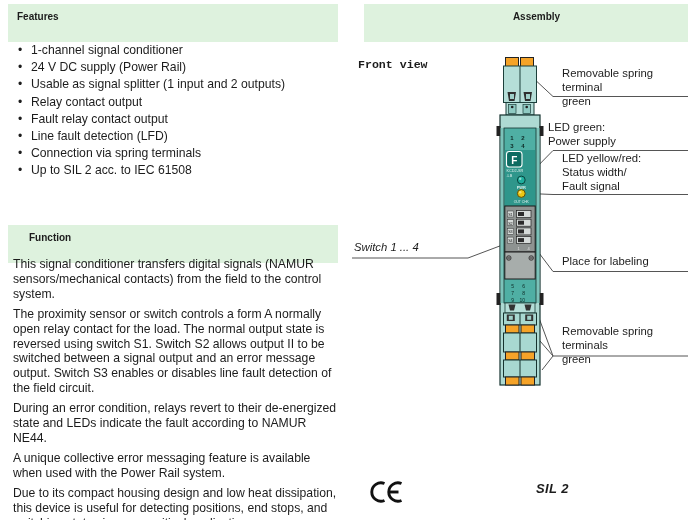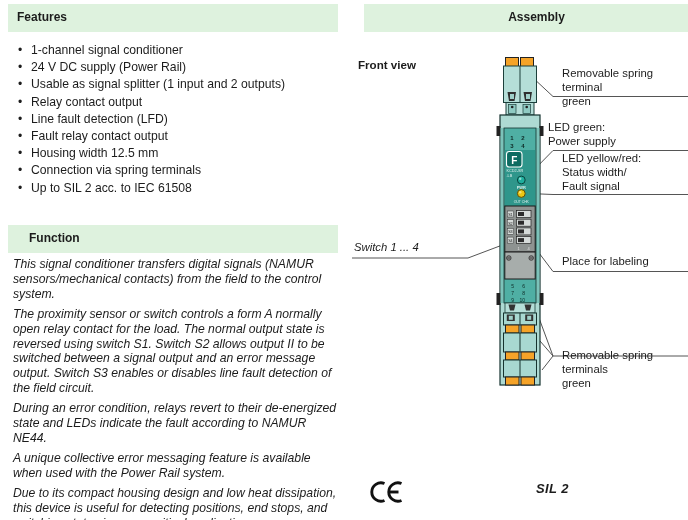--- a/index.html
+++ b/index.html
@@ -2,53 +2,52 @@
 <html><head>
 <meta charset="utf-8">
 <style>
   html,body { margin:0; padding:0; }
   body {
     width:688px; height:520px; position:relative; overflow:hidden;
     background:#ffffff; color:#1c1c1c;
     font-family:"Liberation Sans", sans-serif;
   }
   .hdr {
-    position:absolute; background:#def2de; height:28px; line-height:26px;
-    font-weight:bold; font-size:12px; padding-left:9px; box-sizing:border-box;
+    position:absolute; background:#def2de; height:38px; line-height:26px;
+    font-weight:bold; font-size:10px; padding-left:9px; box-sizing:border-box;
   }
   #features-hdr { left:8px;   top:4px;   width:330px; }
   #function-hdr { left:8px;   top:225px; width:330px;padding-left:21px; }
   #assembly-hdr { left:364px; top:4px;   width:336px;text-align:center; }
   ul.features { position:absolute; left:12px; top:37px; width:326px; margin:5px; padding:0; list-style:none; }
   ul.features li { font-size:12.2px; line-height:17.2px; padding-left:14px; position:relative; }
   ul.features li::before { content:"\2022"; position:absolute; left:1px; top:0; }
   .paras { position:absolute; left:13px; top:257px; width:329px; }
-  .paras p { margin:0 0 5px 0; font-size:12.2px; line-height:14.9px;font-style:italic; }
+  .paras p { margin:0 0 5px 0; font-size:12.2px; line-height:14.9px; }
   .lbl { position:absolute; font-size:11.3px; line-height:13.9px; white-space:pre-line; }
   .lbl.bold { font-weight:bold; font-size:11.6px; }
   svg.diagram { position:absolute; left:352px; top:34px; }
   #ce-mark { position:absolute; left:367px; top:480px; }
   #sil-badge { position:absolute; left:536px; top:481px; font-size:13px;
                font-weight:bold; font-style:italic; letter-spacing:.4px; }
 </style>
 </head>
 <body>
 
 <div id="features-hdr" class="hdr">
   <span>Features</span>
 </div>
 
 <ul class="features">
   <li>1-channel signal conditioner</li>
   <li>24 V DC supply (Power Rail)</li>
   <li>Usable as signal splitter (1 input and 2 outputs)</li>
   <li>Relay contact output</li>
+  <li>Fault relay contact output</li>
   <li>Line fault detection (LFD)</li>
-  <li>Fault relay contact output</li>
-  <li>Housing width 12.5 mm</li>
   <li>Connection via spring terminals</li>
   <li>Up to SIL 2 acc. to IEC 61508</li>
 </ul>
 
 <div id="function-hdr" class="hdr">
   <span>Function</span>
 </div>
 
 <div class="paras">
   <p>This signal conditioner transfers digital signals (NAMUR sensors/mechanical contacts) from the field to the control system.</p>
@@ -194,31 +193,31 @@
       <rect x="505.5" y="352" width="13.5" height="8" fill="#f5a328" stroke="#222"></rect>
       <rect x="521" y="352" width="13.5" height="8" fill="#f5a328" stroke="#222"></rect>
       <rect x="503.5" y="360" width="33" height="17" fill="#a8d8d1" stroke="#16332f"></rect>
       <line x1="520" y1="360" x2="520" y2="377" stroke="#16332f"></line>
       <rect x="505.5" y="377" width="13.5" height="8" fill="#f5a328" stroke="#222"></rect>
       <rect x="521" y="377" width="13.5" height="8" fill="#f5a328" stroke="#222"></rect>
     </g>
   </g>
 </svg>
 
-<div class="lbl bold" style="left:358px; top:58px;">Front view</div>
+<div class="lbl bold" style="left:358px; top:58px;font-family:Liberation Mono, monospace;">Front view</div>
 <div class="lbl" style="left:562px; top:67px;">Removable spring terminal
 green</div>
 <div class="lbl" style="left:548px; top:121px;">LED green:
 Power supply</div>
 <div class="lbl" style="left:562px; top:152px;">LED yellow/red:
 Status width/
 Fault signal</div>
 <div class="lbl" style="left:354px; top:241px;font-style:italic;">Switch 1 ... 4</div>
 <div class="lbl" style="left:562px; top:255px;">Place for labeling</div>
-<div class="lbl" style="left:562px; top:325px;margin-top:24px;">Removable spring terminals
+<div class="lbl" style="left:562px; top:325px;">Removable spring terminals
 green</div>
 
 <div id="ce-mark" aria-label="CE">
   <svg width="40" height="24" viewBox="0 0 40 24">
     <g fill="none" stroke="#111" stroke-width="2.9">
       <path d="M 17.5 3.5 A 9.2 9.2 0 1 0 17.5 20.5"></path>
       <path d="M 34.5 3.5 A 9.2 9.2 0 1 0 34.5 20.5"></path>
       <path d="M 22.2 12 H 31.5"></path>
     </g>
   </svg>

